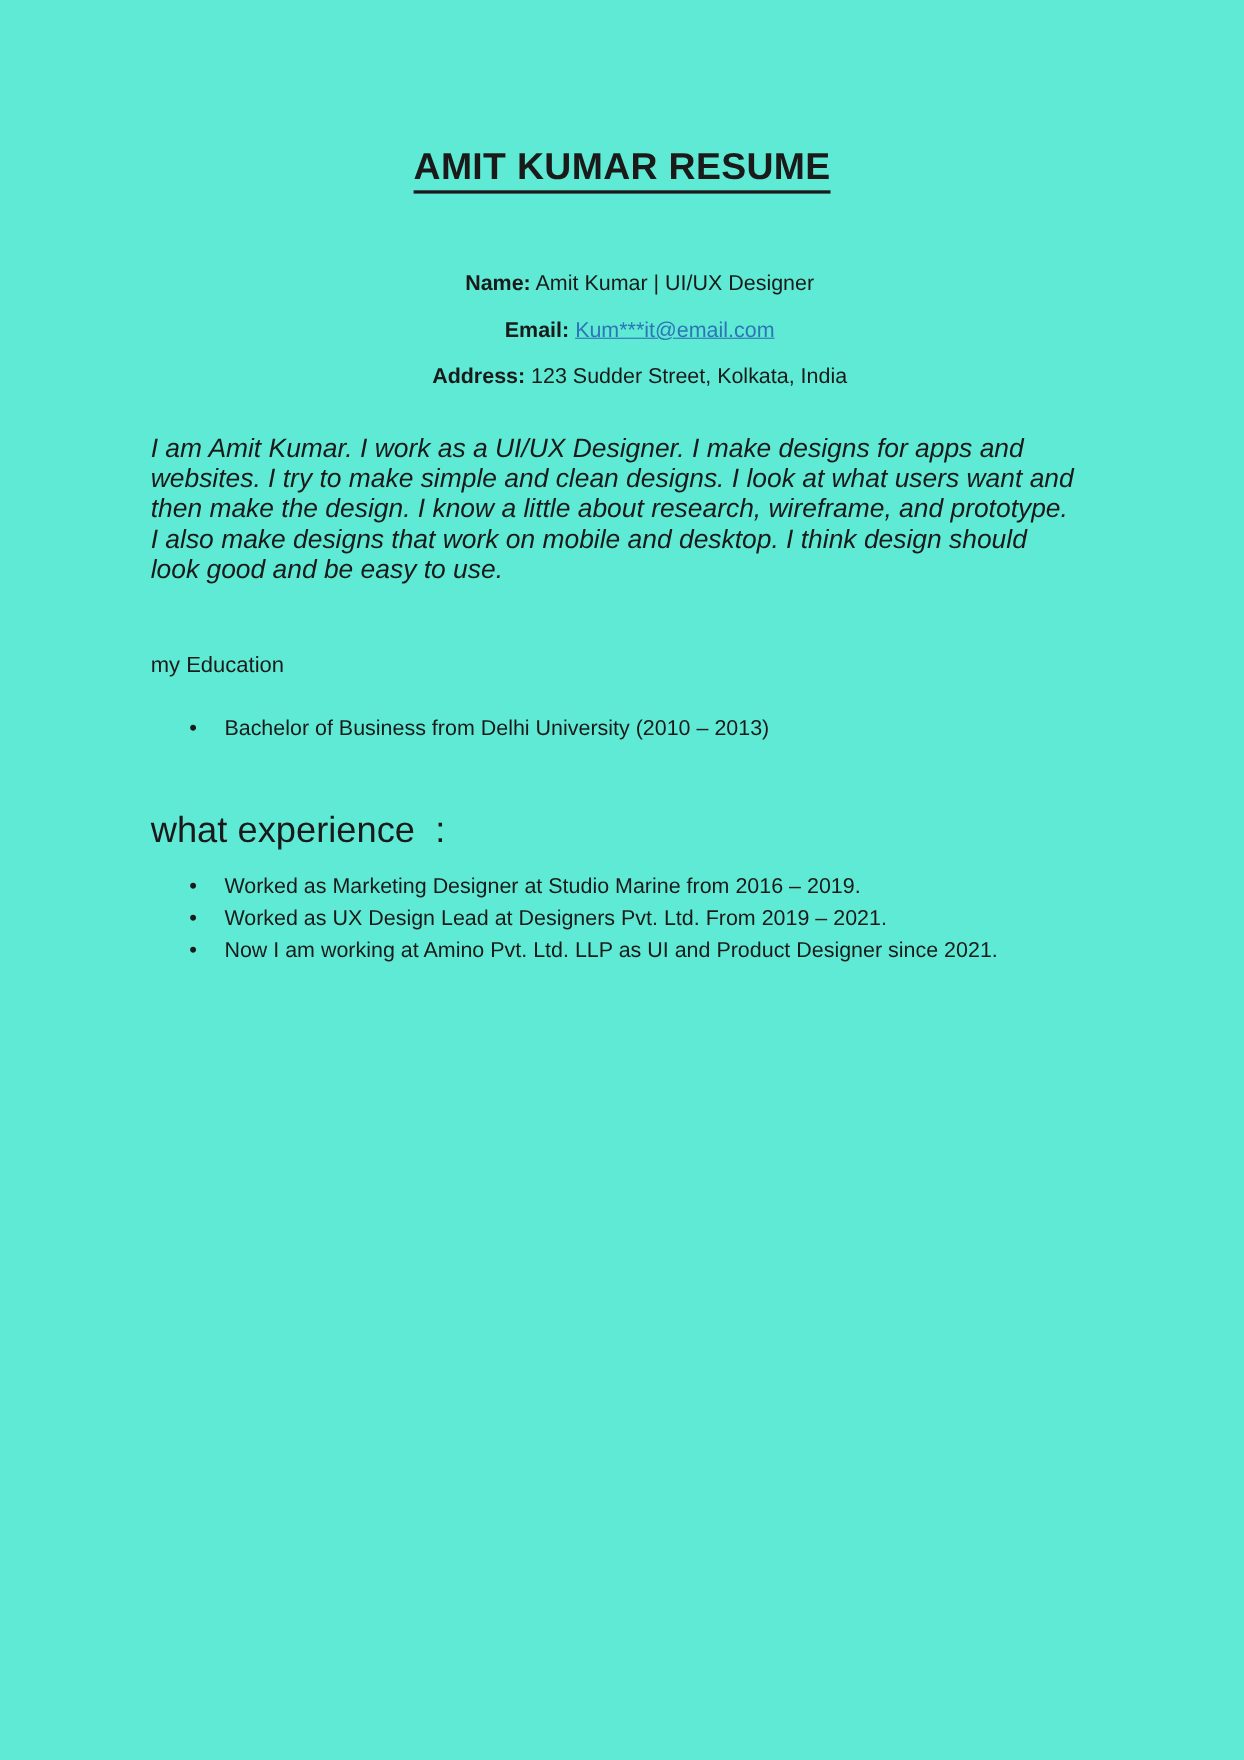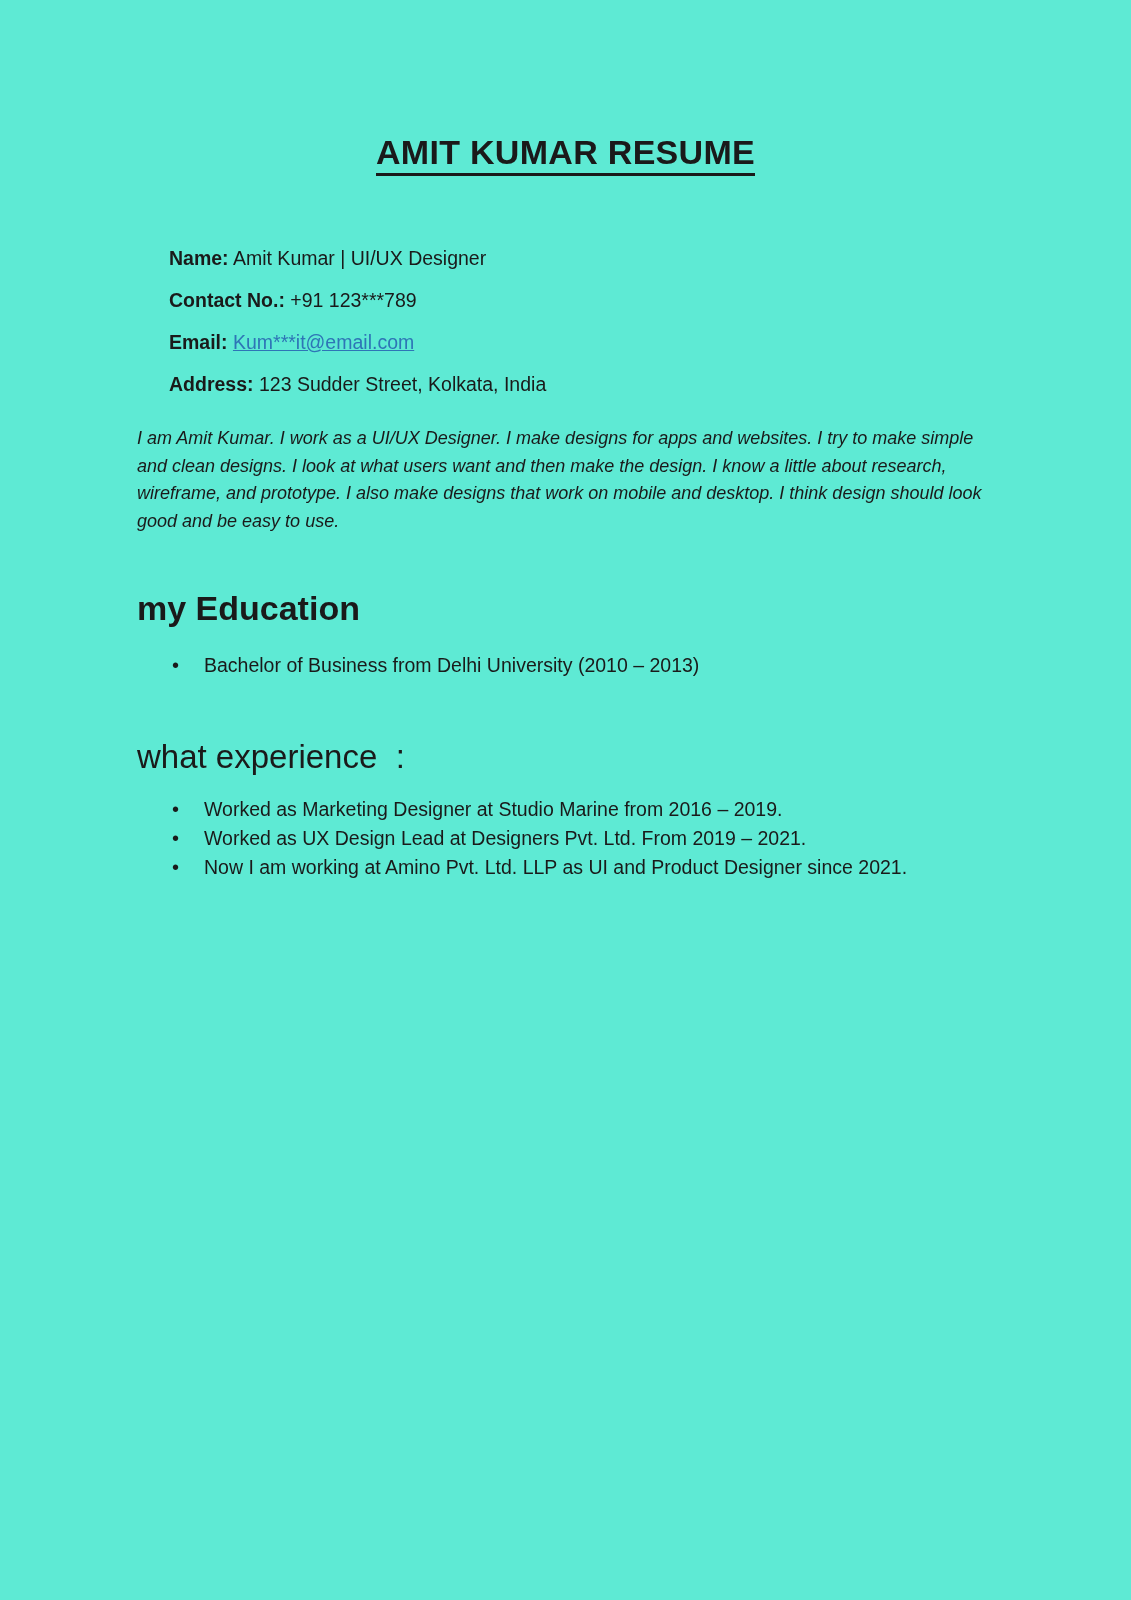--- a/index.html
+++ b/index.html
@@ -25,47 +25,47 @@
     line-height: 40px;
     letter-spacing: 0.3px;
   }
   .title-text {
     display: inline-block;
     border-bottom: 3px solid #1a1a1a;
     padding-bottom: 1px;
   }
 
   
-  .contact { margin: 71px 0 0 32px; }
+  .contact { margin: 71px 0 0 32px; text-align: center; }
   .contact-line {
     margin: 0 0 20px 0;
     font-size: 19.5px;
     line-height: 22px;
   }
   .contact-line strong { font-weight: 700; }
   .email-link {
     color: #2e75b6;
     text-decoration: underline;
     cursor: pointer;
   }
 
   
   .summary {
-    margin: 30px 0 0 0;
+    margin: 41px 0 0 0;
     width: 845px;
-    font-size: 18px;
+    font-size: 24px;
     font-style: italic;
     line-height: 27.5px;
   }
 
   
   .edu-heading {
     margin: 55px 0 0 0;
-    font-size: 34px;
-    font-weight: 700;
+    font-size: 20px;
+    font-weight: 400;
     line-height: 36px;
   }
   .work-heading {
     margin: 57px 0 0 0;
     font-size: 33px;
     font-weight: 400;
     line-height: 40px;
     white-space: pre-wrap;
   }
 
@@ -91,21 +91,20 @@
 </style>
 </head>
 <body>
 
 <div class="page">
 
   <h1 class="title"><span class="title-text">AMIT KUMAR RESUME</span></h1>
 
   <div class="contact">
     <p class="contact-line"><strong>Name:</strong> <span>Amit Kumar | UI/UX Designer</span></p>
-    <p class="contact-line"><strong>Contact No.:</strong> <span>+91 123***789</span></p>
     <p class="contact-line"><strong>Email:</strong> <a class="email-link">Kum***it@email.com</a></p>
     <p class="contact-line"><strong>Address:</strong> <span>123 Sudder Street, Kolkata, India</span></p>
   </div>
 
   <p class="summary">I am Amit Kumar. I work as a UI/UX Designer. I make designs for apps and websites. I try to make simple and clean designs. I look at what users want and then make the design. I know a little about research, wireframe, and prototype. I also make designs that work on mobile and desktop. I think design should look good and be easy to use.</p>
 
   <h2 class="edu-heading">my Education</h2>
 
   <ul class="bullet-list edu-list">
     <li>Bachelor of Business from Delhi University (2010 – 2013)</li>

